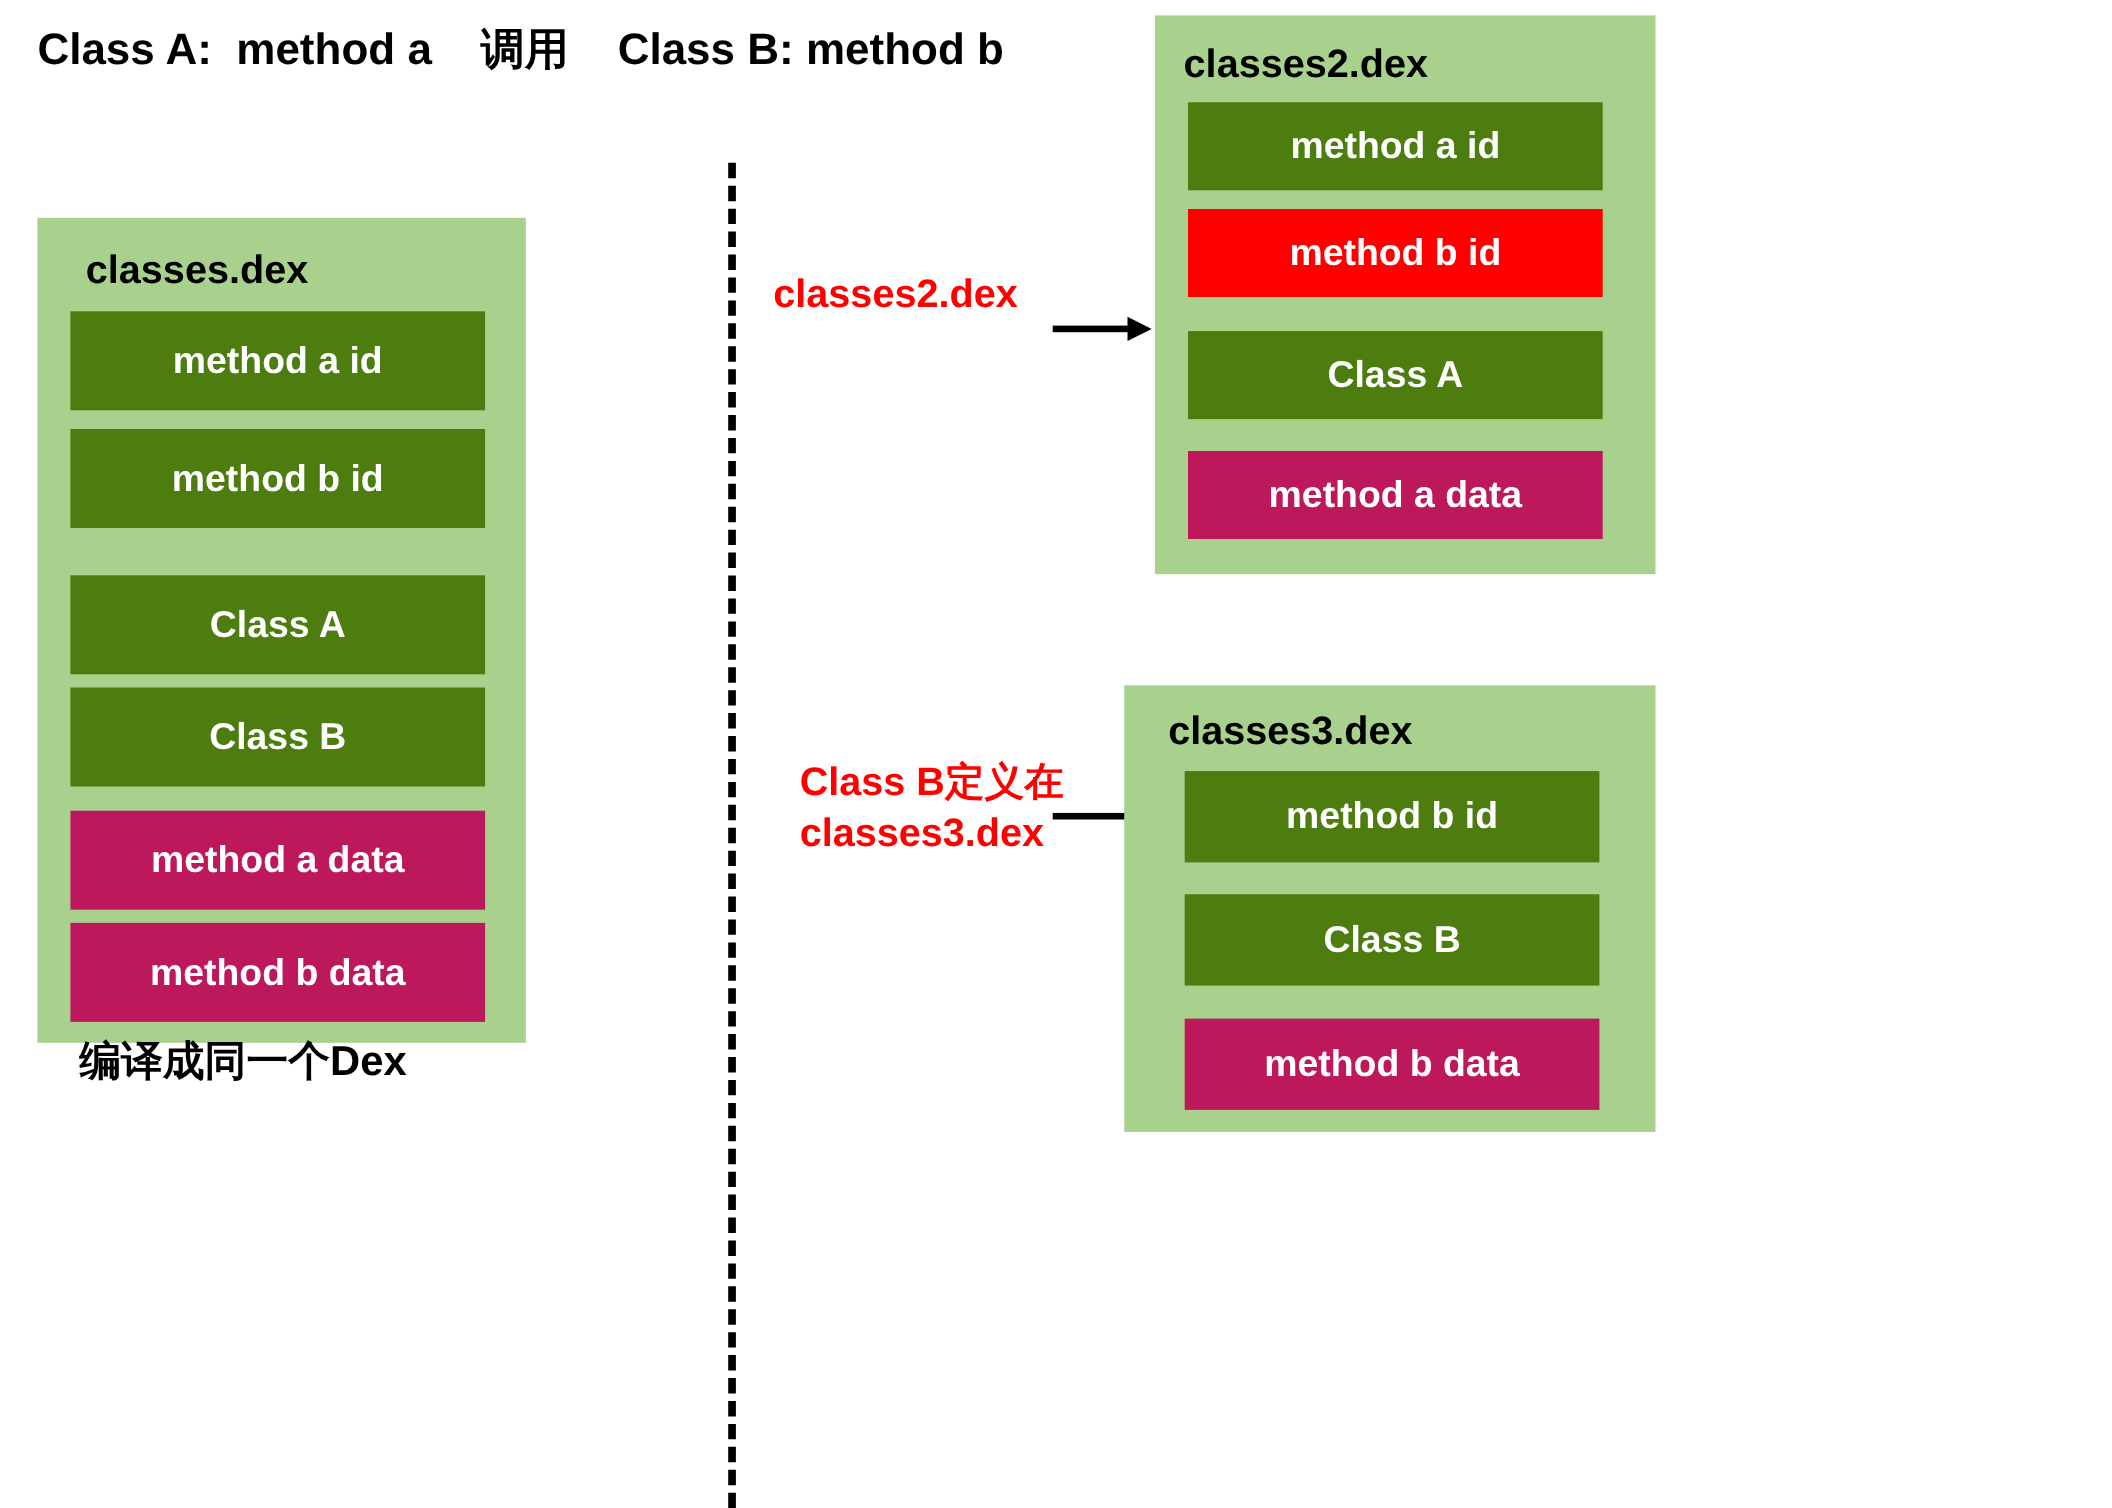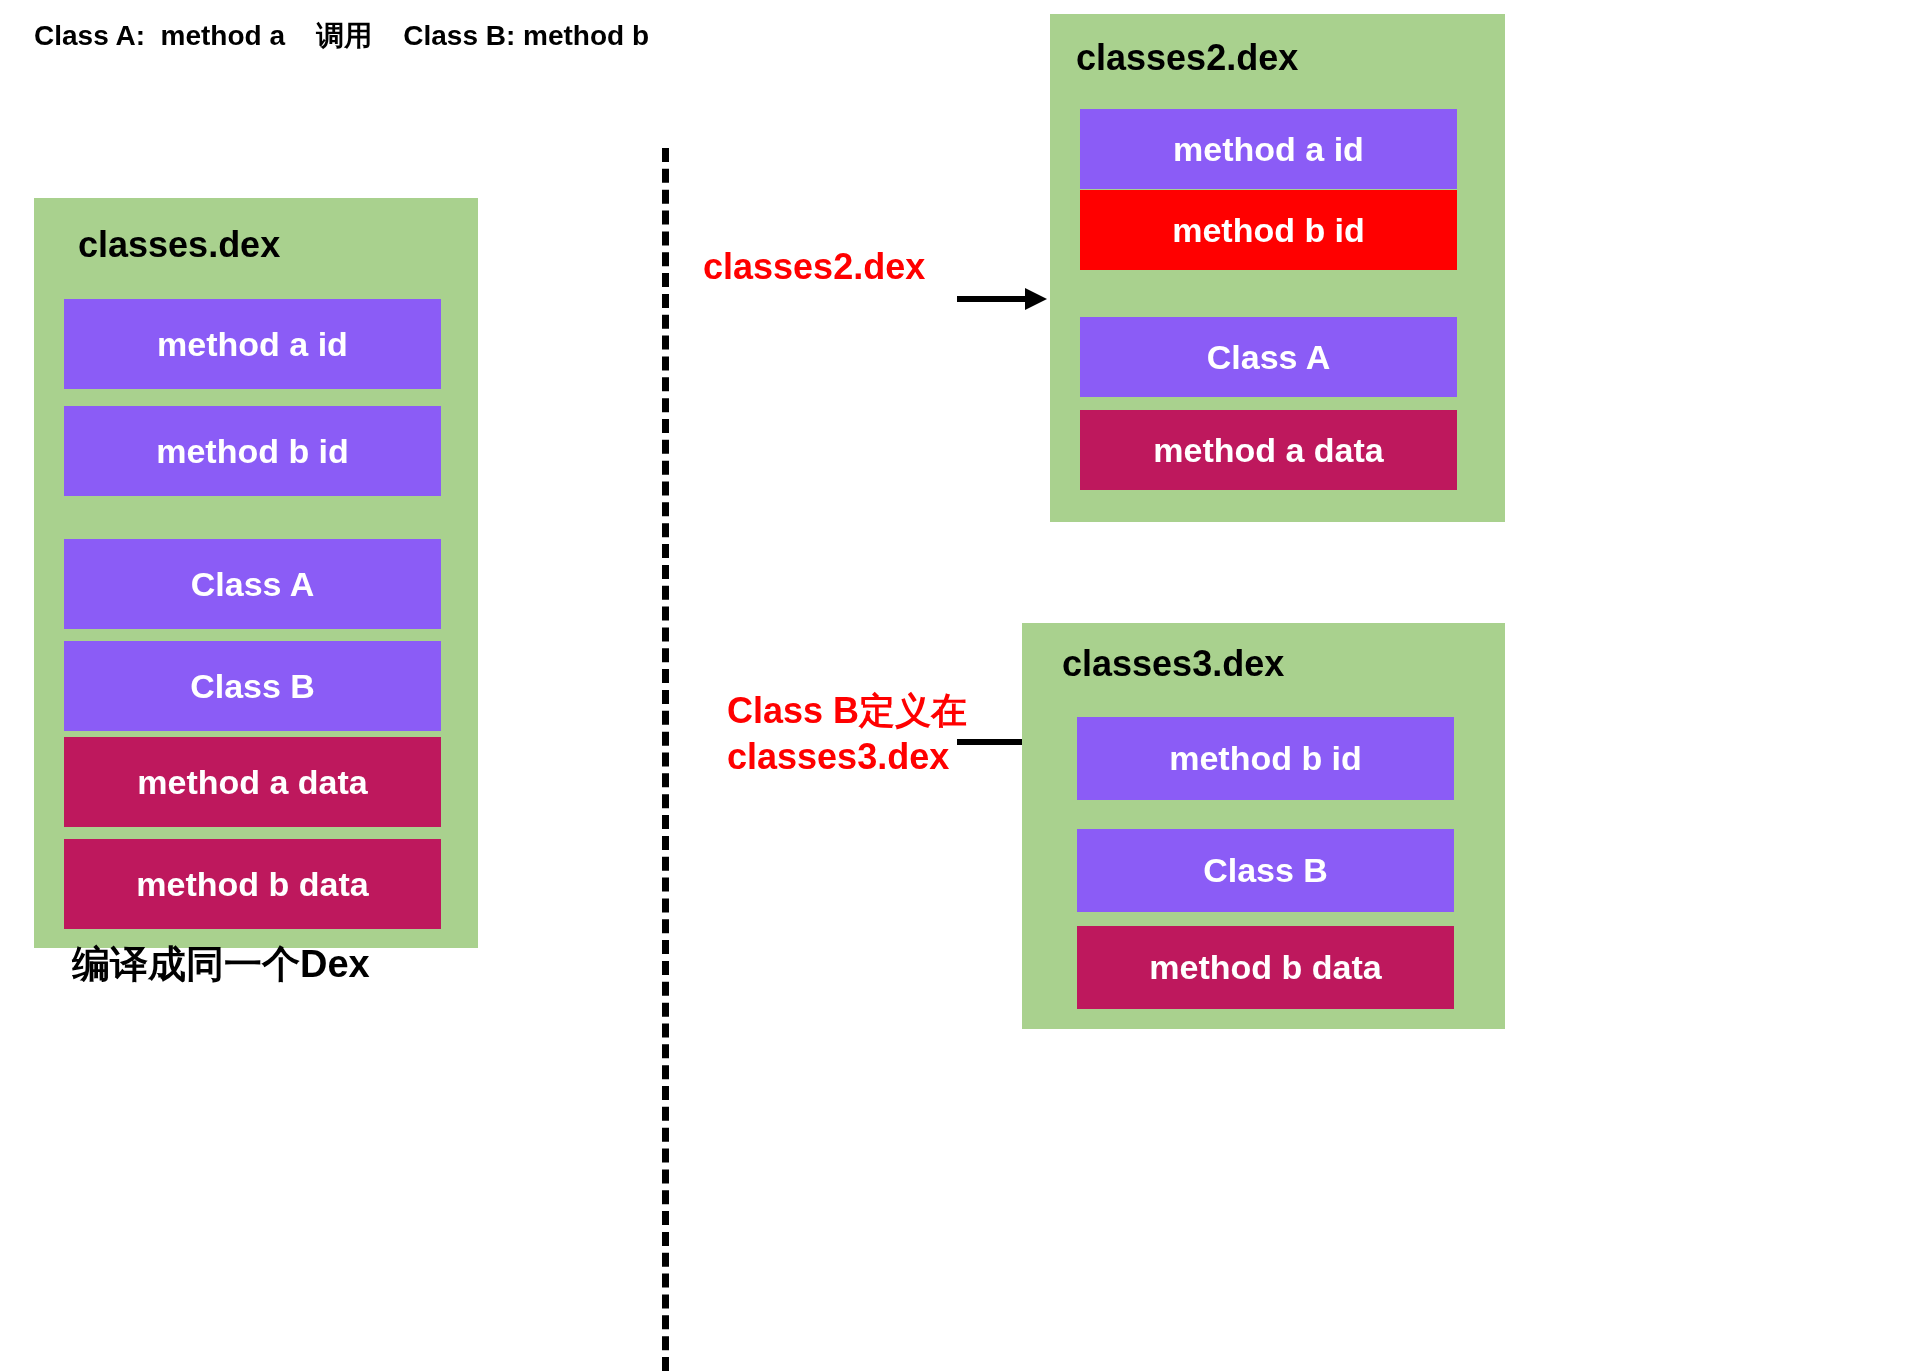--- a/index.html
+++ b/index.html
@@ -16,21 +16,21 @@
     height: 1371px;
     background: #ffffff;
     overflow: hidden;
   }
 
   
   .top-heading {
     position: absolute;
     left: 34px;
     top: 17px;
-    font-size: 28px;
+    font-size: 40px;
     font-weight: bold;
     color: #000000;
     white-space: pre;
     letter-spacing: 0px;
   }
 
   
   .dex-panel {
     position: absolute;
     background: #A9D18E;
@@ -47,21 +47,21 @@
     position: absolute;
     display: flex;
     align-items: center;
     justify-content: center;
     box-sizing: border-box;
     font-size: 34px;
     font-weight: bold;
     color: #ffffff;
     white-space: nowrap;
   }
-  .row.blue   { background: #8b5cf6; margin-top: 16px; }
+  .row.blue   { background: #4d7c0f; }
   .row.orange { background: #be185d; }
   .row.red    { background: #FF0000; }
 
   
   #panel-classes   { left: 34px;  top: 198px;  width: 444px;  height: 750px; }
   #panel-classes .dex-title { left: 44px; top: 26px; }
 
   
   #panel-classes2  { left: 1050px; top: 14px;  width: 455px; height: 508px; }
   #panel-classes2 .dex-title { left: 26px; top: 23px; }

